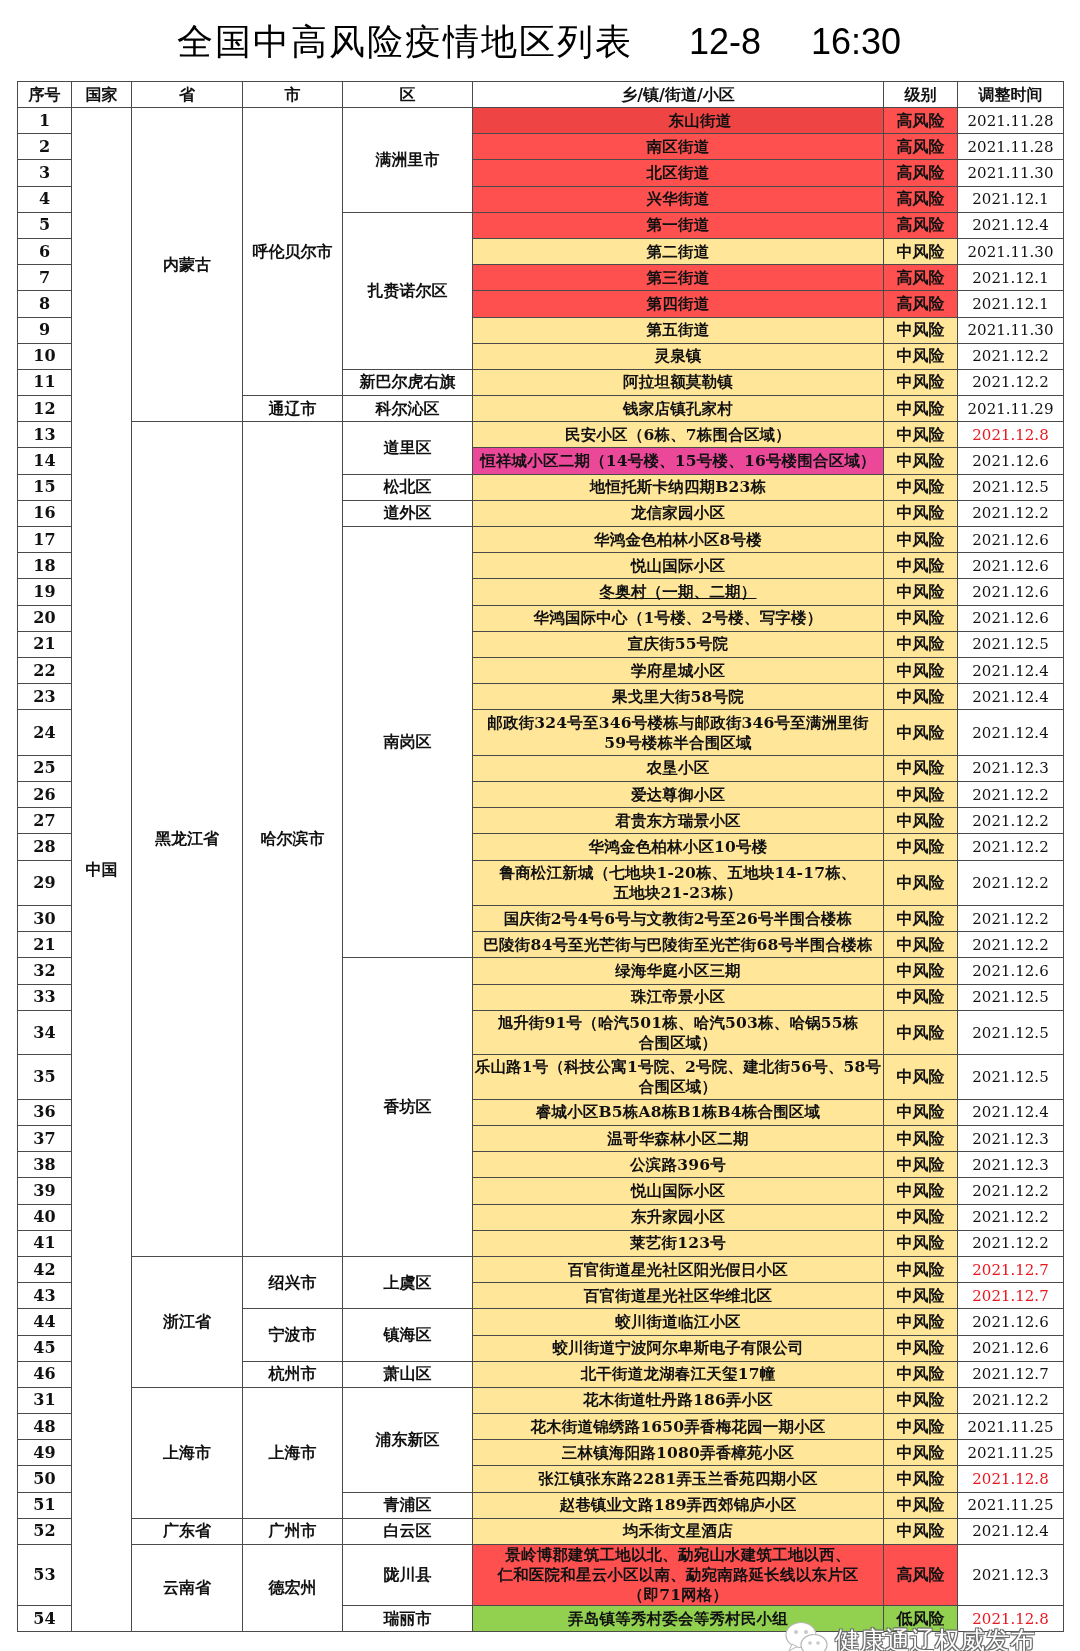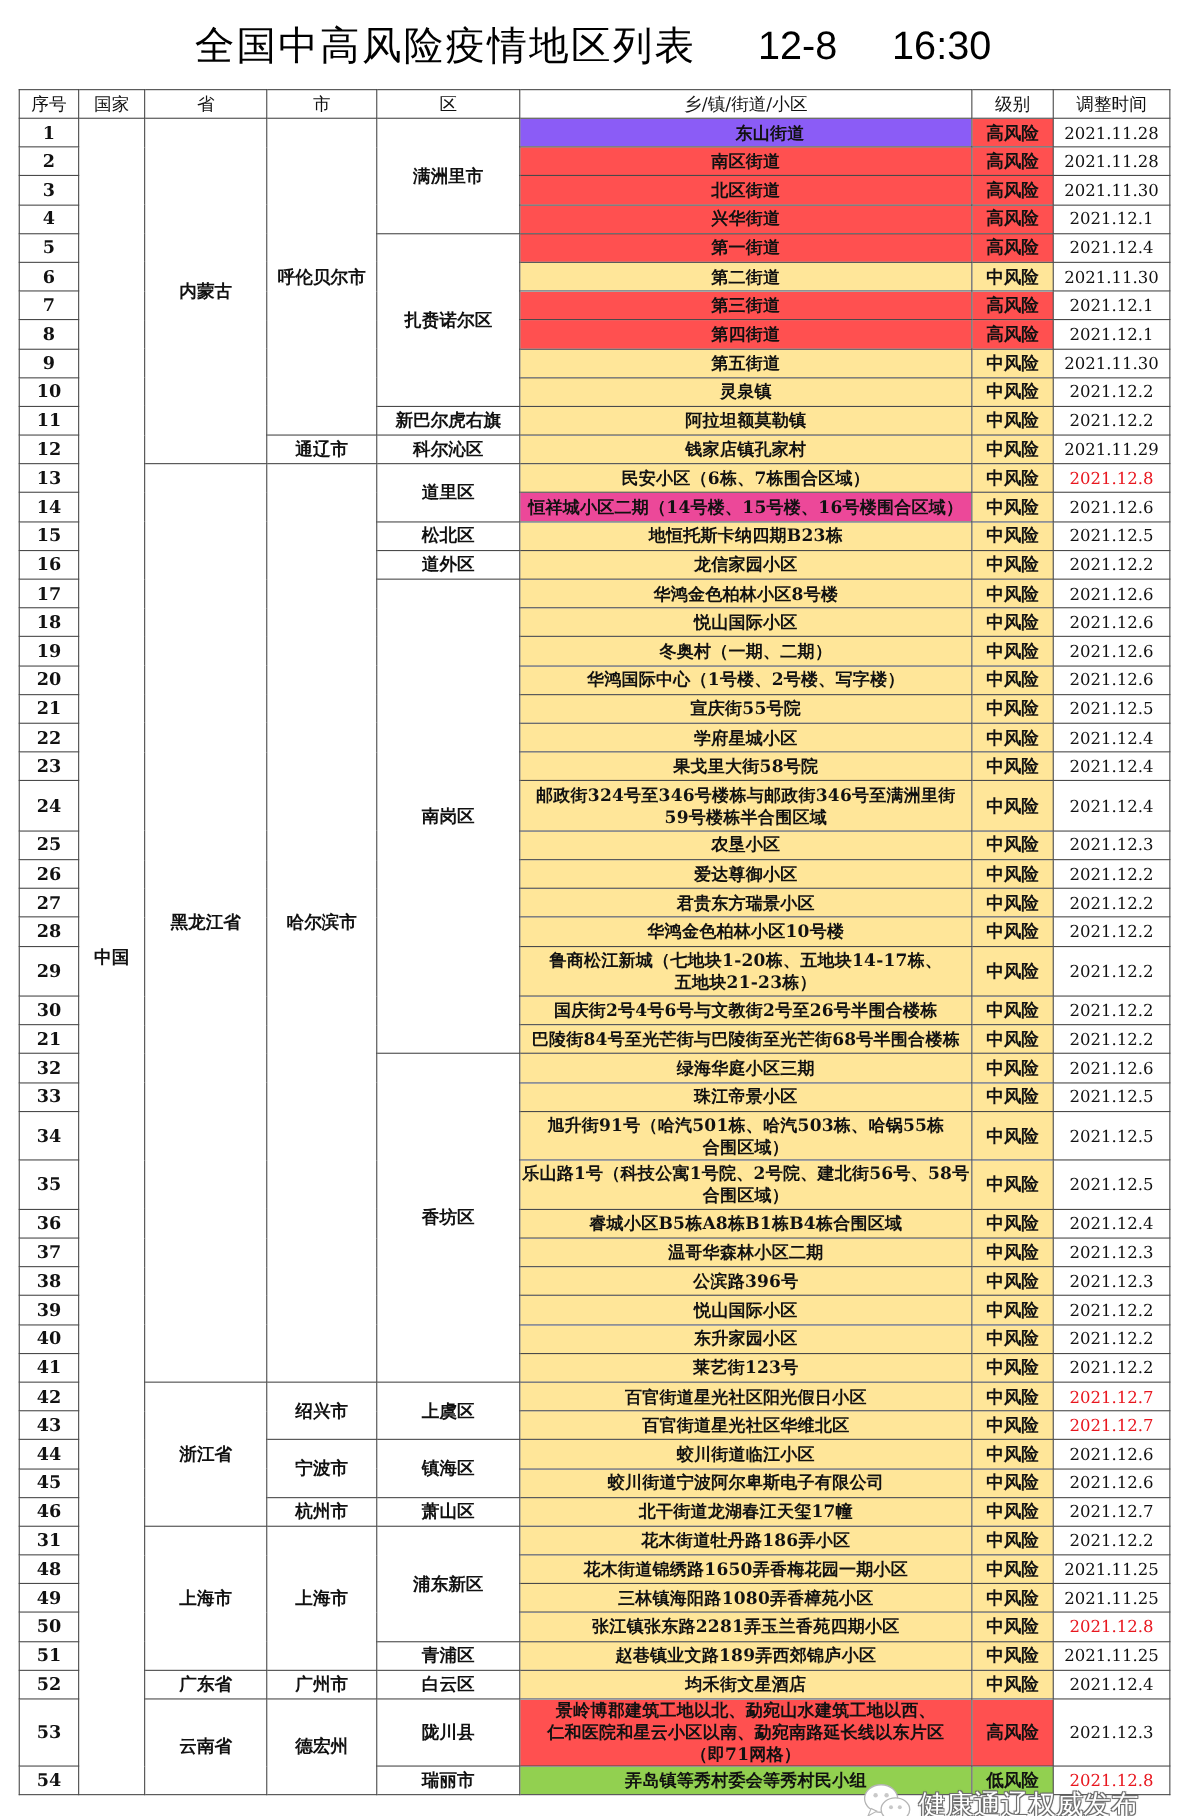--- a/index.html
+++ b/index.html
@@ -22,21 +22,21 @@
       position: absolute; left: 17px; top: 81px;
       width: 1046px; border-collapse: collapse; table-layout: fixed;
       font-family: "DejaVu Serif", "Liberation Serif", serif;
       font-weight: bold; font-size: 16px; color: #111;
     }
     table.grid th, table.grid td {
       border: 1px solid #4a4a4a; padding: 0;
       text-align: center; vertical-align: middle;
       line-height: 20px; overflow: hidden; white-space: pre-line;
     }
-    table.grid th { font-size: 16px; font-weight: normal; height: 25px; background: #fff; }
+    table.grid th { font-size: 16px; font-weight: bold; height: 25px; background: #fff; }
     .c-no { font-size: 16px; }
     .c-country, .c-prov, .c-city, .c-dist { background: #fff; font-size: 16px; }
     .c-town { font-size: 15.5px; letter-spacing: 0.2px; }
     .c-level { font-size: 16px; }
     .c-date { font-weight: normal; font-size: 15px; background: #fff; color: #111; }
 
     .watermark {
       position: absolute; left: 785px; top: 1620px; height: 40px;
       display: flex; align-items: center; pointer-events: none;
     }
@@ -79,21 +79,21 @@
       <th>调整时间</th>
     </tr>
   </thead>
   <tbody id="table-body">
       <tr style="height: 26.2px;">
         <td class="c-no">1</td>
         <td class="c-country" rowspan="54">中国</td>
         <td class="c-prov" rowspan="12">内蒙古</td>
         <td class="c-city" rowspan="11">呼伦贝尔市</td>
         <td class="c-dist" rowspan="4">满洲里市</td>
-        <td class="c-town" style="background: #8b5cf6; padding-left: 44px;">东山街道</td>
+        <td class="c-town" style="background: #ef4444; padding-left: 44px;">东山街道</td>
         <td class="c-level" style="background: rgb(255, 80, 80);">高风险</td>
         <td class="c-date" style="color: rgb(17, 17, 17);">2021.11.28</td>
       </tr>
       <tr style="height: 26.2px;">
         <td class="c-no">2</td>
         <td class="c-town" style="background: rgb(255, 80, 80);">南区街道</td>
         <td class="c-level" style="background: rgb(255, 80, 80);">高风险</td>
         <td class="c-date" style="color: rgb(17, 17, 17);">2021.11.28</td>
       </tr>
       <tr style="height: 26.2px;">
@@ -197,21 +197,21 @@
         <td class="c-date" style="color: rgb(17, 17, 17);">2021.12.6</td>
       </tr>
       <tr style="height: 26.2px;">
         <td class="c-no">18</td>
         <td class="c-town" style="background: rgb(255, 230, 153);">悦山国际小区</td>
         <td class="c-level" style="background: rgb(255, 230, 153);">中风险</td>
         <td class="c-date" style="color: rgb(17, 17, 17);">2021.12.6</td>
       </tr>
       <tr style="height: 26.2px;">
         <td class="c-no">19</td>
-        <td class="c-town" style="background: rgb(255, 230, 153);">冬奥村（一期、二期）</td>
+        <td class="c-town" style="background: rgb(255, 230, 153); text-decoration: underline;">冬奥村（一期、二期）</td>
         <td class="c-level" style="background: rgb(255, 230, 153);">中风险</td>
         <td class="c-date" style="color: rgb(17, 17, 17);">2021.12.6</td>
       </tr>
       <tr style="height: 26.2px;">
         <td class="c-no">20</td>
         <td class="c-town" style="background: rgb(255, 230, 153);">华鸿国际中心（1号楼、2号楼、写字楼）</td>
         <td class="c-level" style="background: rgb(255, 230, 153);">中风险</td>
         <td class="c-date" style="color: rgb(17, 17, 17);">2021.12.6</td>
       </tr>
       <tr style="height: 26.2px;">

